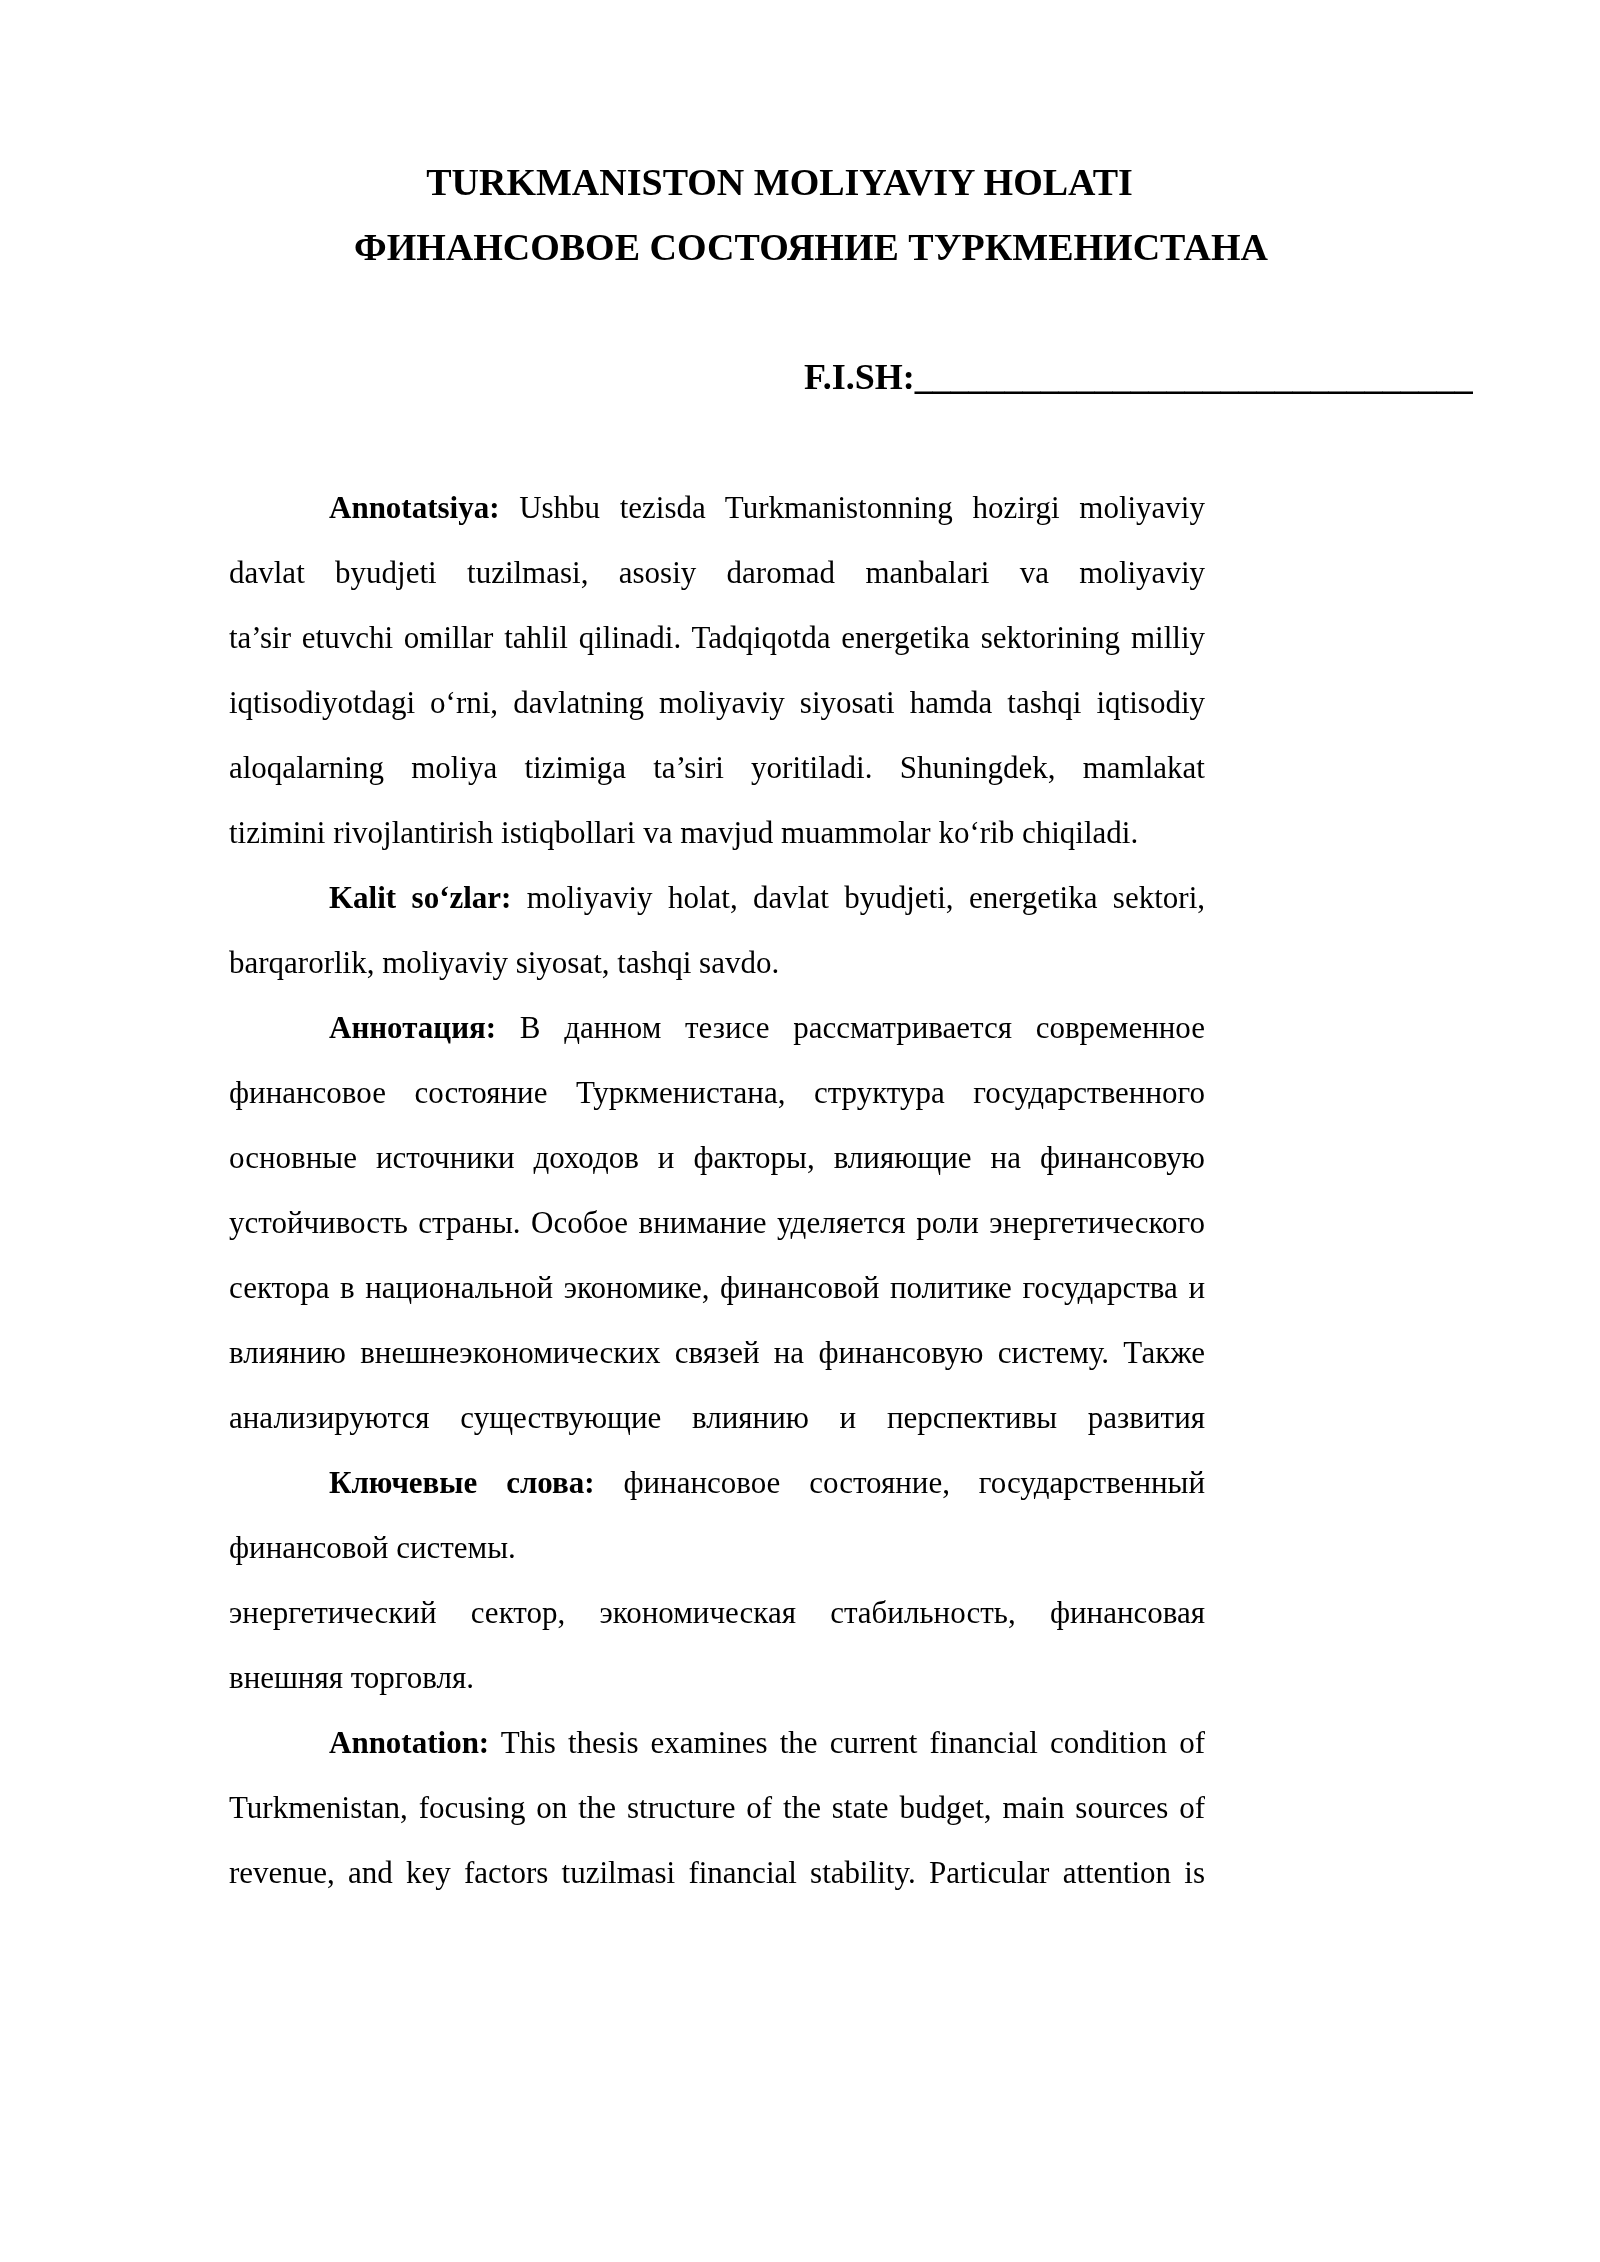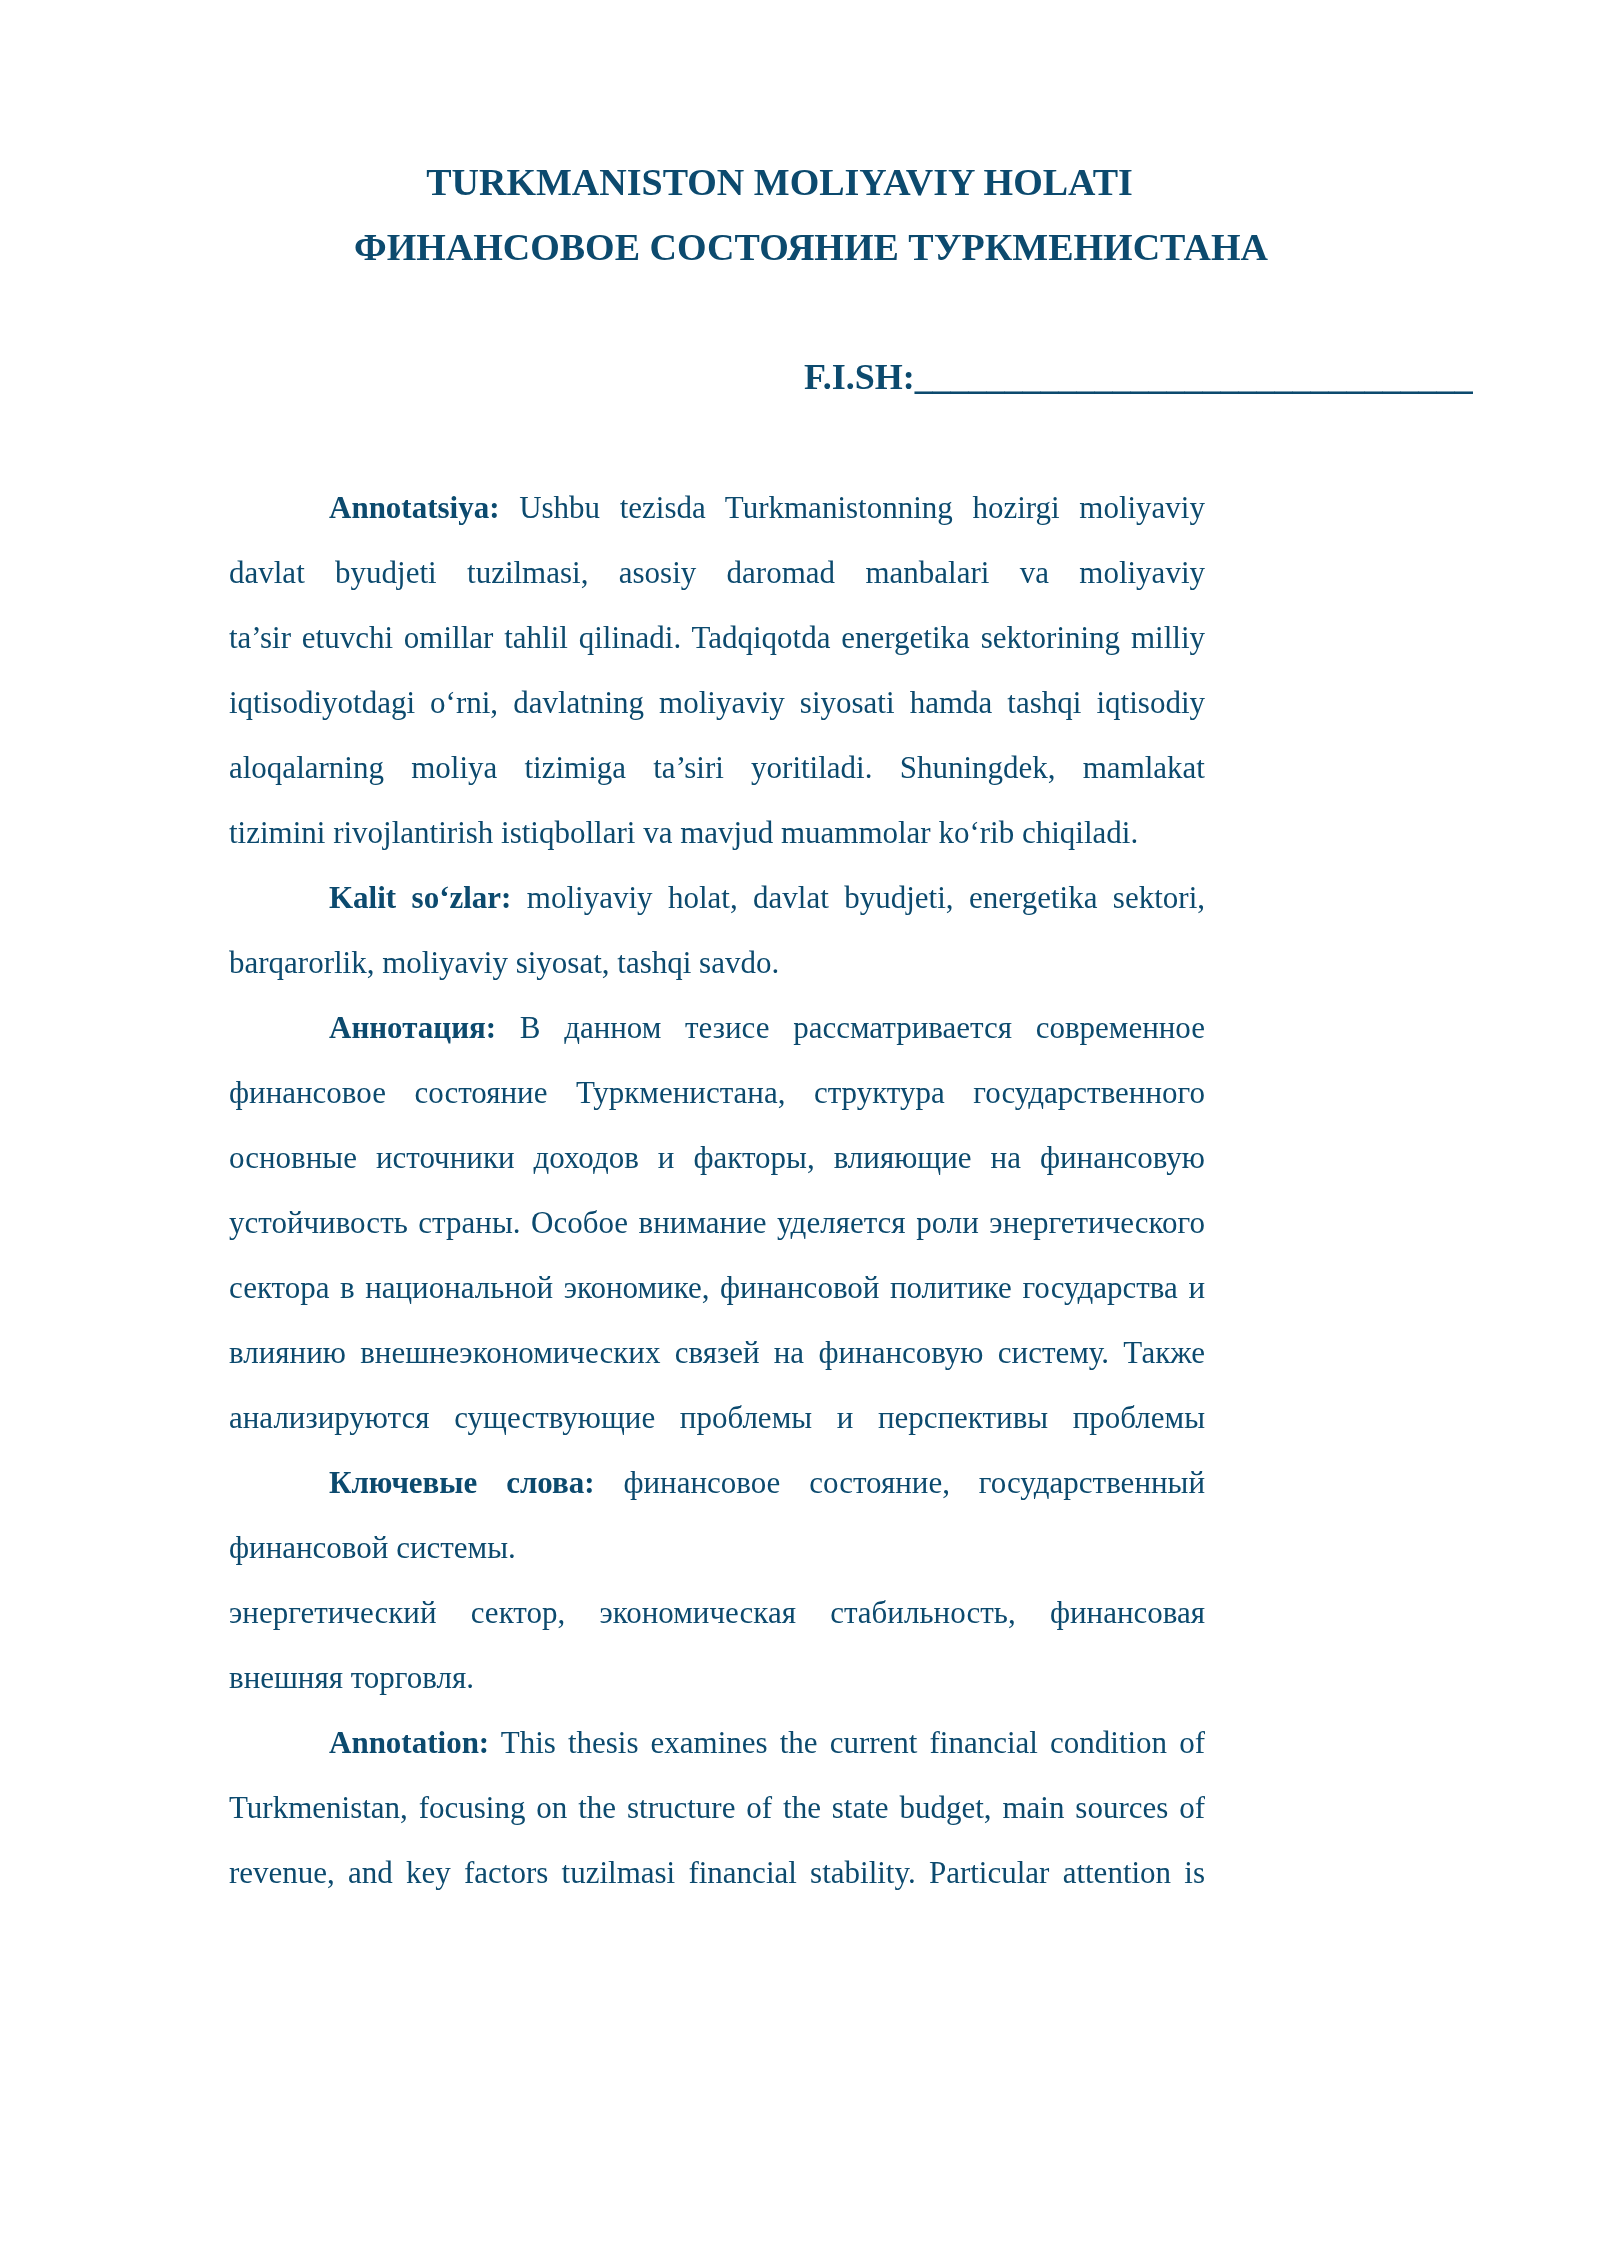--- a/index.html
+++ b/index.html
@@ -9,21 +9,21 @@
   }
   .page {
     position: relative;
     width: 1325px;
     height: 2262px;
     background: #ffffff;
     box-sizing: border-box;
     padding: 150px 120px 16px 229px;
     font-family: "Liberation Serif", "DejaVu Serif", serif;
     font-size: 31px;
-    color: #0c4a6e;
+    color: #000000;
   }
   .title-line {
     font-weight: bold;
     font-size: 38px;
     line-height: 65px;
     min-height: 65px;
     text-align: center;
     padding-left: 125px;
     white-space: nowrap;
   }
@@ -74,21 +74,21 @@
       <div class="line just">aloqalarning moliya tizimiga ta’siri yoritiladi. Shuningdek, mamlakat moliyaviy</div>
       <div class="line">tizimini rivojlantirish istiqbollari va mavjud muammolar ko‘rib chiqiladi.</div>
       <div class="line just indent"><b>Kalit so‘zlar:</b> moliyaviy holat, davlat byudjeti, energetika sektori, iqtisodiy</div>
       <div class="line">barqarorlik, moliyaviy siyosat, tashqi savdo.</div>
       <div class="line just indent"><b>Аннотация:</b> В данном тезисе рассматривается современное</div>
       <div class="line just">финансовое состояние Туркменистана, структура государственного бюджета,</div>
       <div class="line just">основные источники доходов и факторы, влияющие на финансовую</div>
       <div class="line just">устойчивость страны. Особое внимание уделяется роли энергетического</div>
       <div class="line just">сектора в национальной экономике, финансовой политике государства и</div>
       <div class="line just">влиянию внешнеэкономических связей на финансовую систему. Также</div>
-      <div class="line just">анализируются существующие проблемы и перспективы проблемы</div>
+      <div class="line just">анализируются существующие влиянию и перспективы развития</div>
       <div class="line just indent"><b>Ключевые слова:</b> финансовое состояние, государственный бюджет,</div>
       <div class="line">финансовой системы.</div>
       <div class="line just">энергетический сектор, экономическая стабильность, финансовая политика,</div>
       <div class="line">внешняя торговля.</div>
       <div class="line just indent"><b>Annotation:</b> This thesis examines the current financial condition of</div>
       <div class="line just">Turkmenistan, focusing on the structure of the state budget, main sources of</div>
       <div class="line just">revenue, and key factors tuzilmasi financial stability. Particular attention is given to</div>
     </div>
 
 </div>

